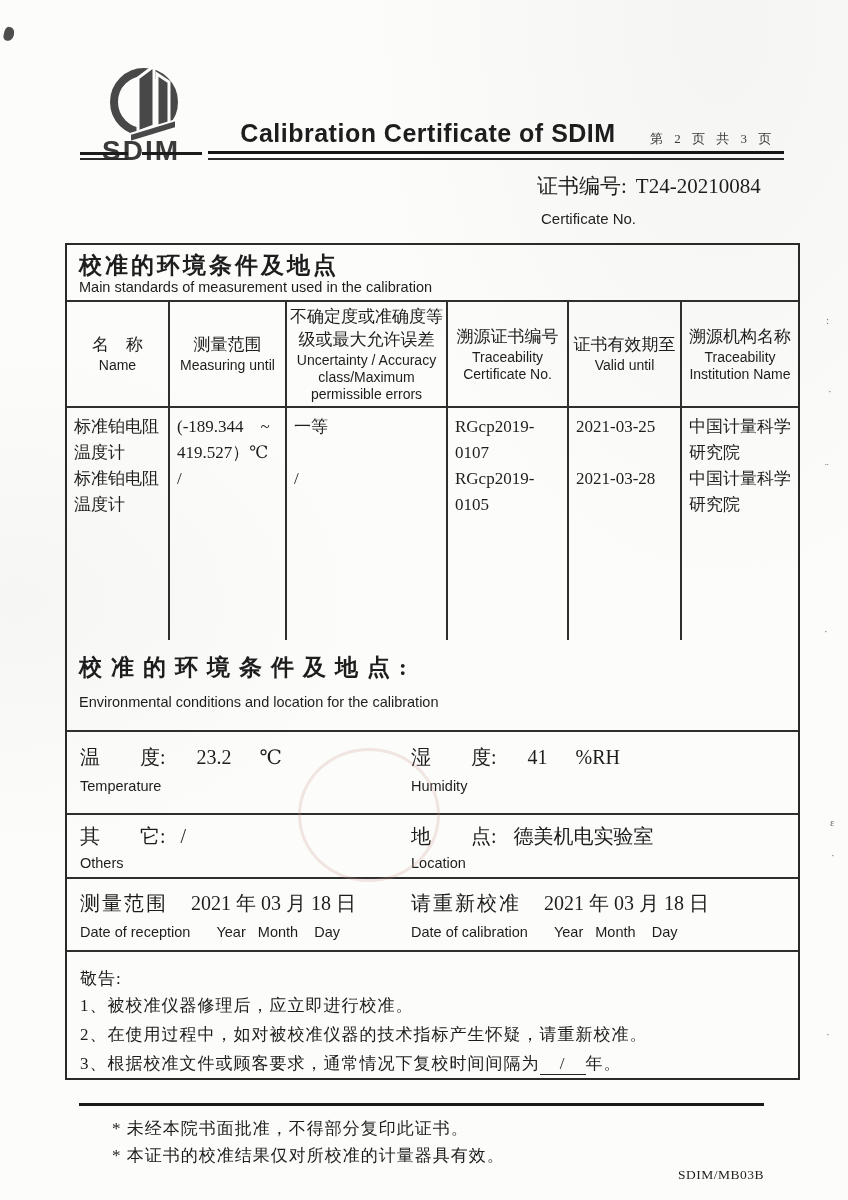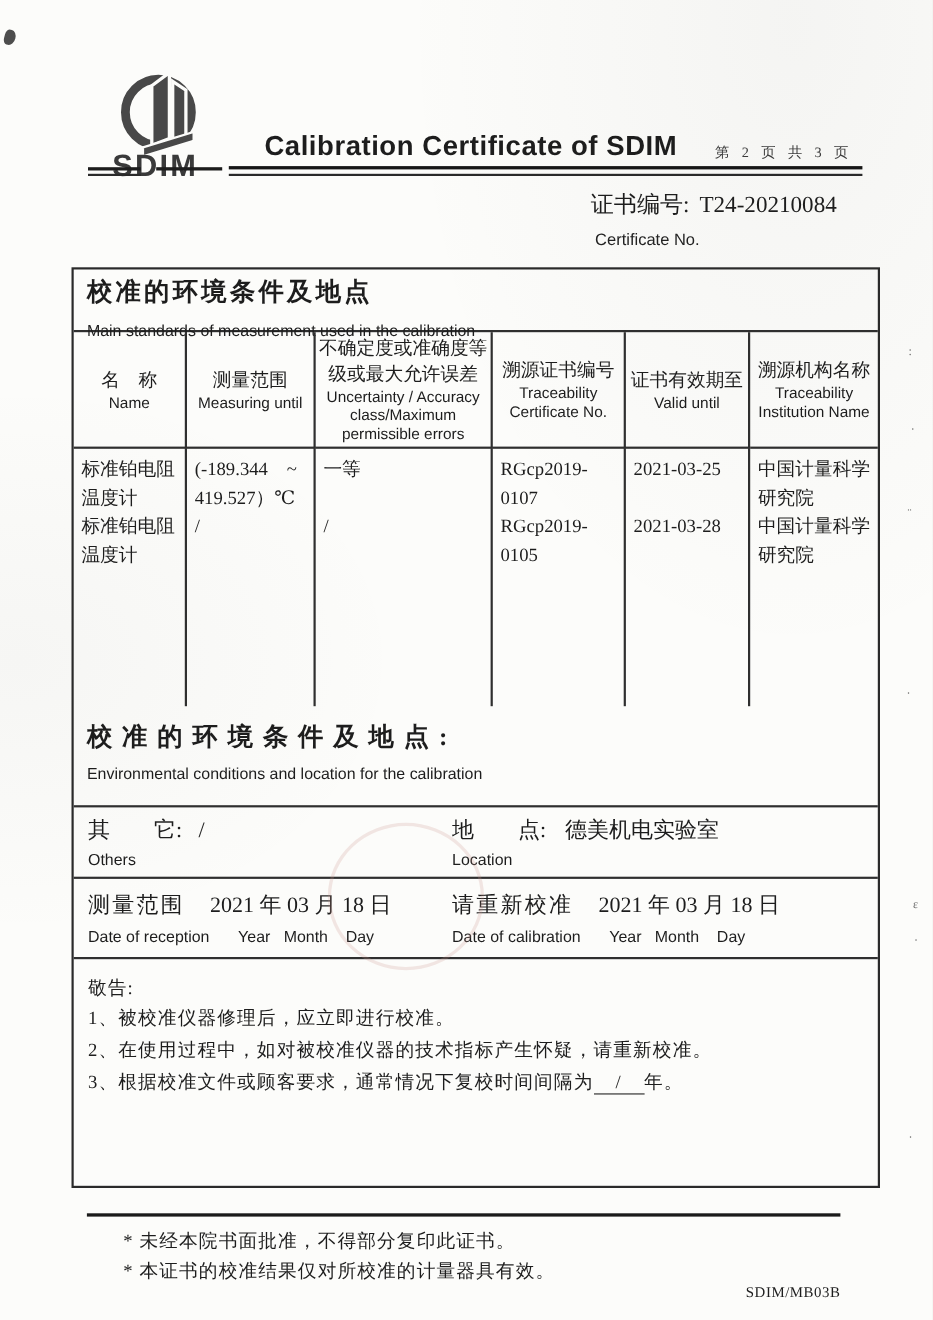--- a/index.html
+++ b/index.html
@@ -31,21 +31,21 @@
   .cert-line .val { margin-left:9px; }
   .cert-sub { position:absolute; left:541px; top:210px; font-size:15px; color:#222; }
 
   
   .main-box { position:absolute; left:65px; top:243px; width:735px; height:837px;
               box-sizing:border-box; border:2px solid #2a2a2a;
               display:flex; flex-direction:column; }
   .sec { box-sizing:border-box; }
   .sec-standards { height:57px; padding:8px 0 0 12px; border-bottom:2px solid #2f2f2f; }
   .big-cn { font-size:23px; font-weight:600; letter-spacing:3px; line-height:26px; }
-  .sub-en { font-size:14.5px; margin-top:14px; line-height:17px; }
+  .sub-en { font-size:14.5px; margin-top:0; line-height:17px; }
 
   table.std { border-collapse:collapse; table-layout:fixed; width:731px; height:340px; }
   table.std th, table.std td { border-right:2px solid #2f2f2f; padding:0; }
   table.std th:last-child, table.std td:last-child { border-right:none; }
   table.std th { border-bottom:2px solid #2f2f2f; height:100px; font-weight:normal;
                  vertical-align:middle; text-align:center; padding:2px 3px; }
   th .hcn { font-size:17px; line-height:23px; }
   th .hen { font-size:14px; line-height:17px; margin-top:1px; }
   table.std td { vertical-align:top; text-align:left; padding:6px 4px 0 7px;
                  font-size:17px; line-height:26px; }
@@ -189,20 +189,38 @@
         </td>
       </tr>
     </tbody>
       </table>
 
     <div class="sec sec-envtitle">
       <div class="big-cn">校准的环境条件及地点:</div>
       <div class="sub-en en">Environmental conditions and location for the calibration</div>
     </div>
 
+    <div class="row row-temp">
+      <div class="cell-l">
+        <div class="line1">
+          <span>温　　度:</span>
+          <span class="val-gap">23.2</span>
+          <span class="unit-gap">℃</span>
+        </div>
+        <div class="line2 en">Temperature</div>
+      </div>
+      <div class="cell-r">
+        <div class="line1">
+          <span>湿　　度:</span>
+          <span class="val-gap">41</span>
+          <span class="unit-gap">%RH</span>
+        </div>
+        <div class="line2 en">Humidity</div>
+      </div>
+    </div>
 
     <div class="row row-others">
       <div class="cell-l">
         <div class="line1">
           <span>其　　它:</span>
           <span class="slash-gap">/</span>
         </div>
         <div class="line2 en">Others</div>
       </div>
       <div class="cell-r">

